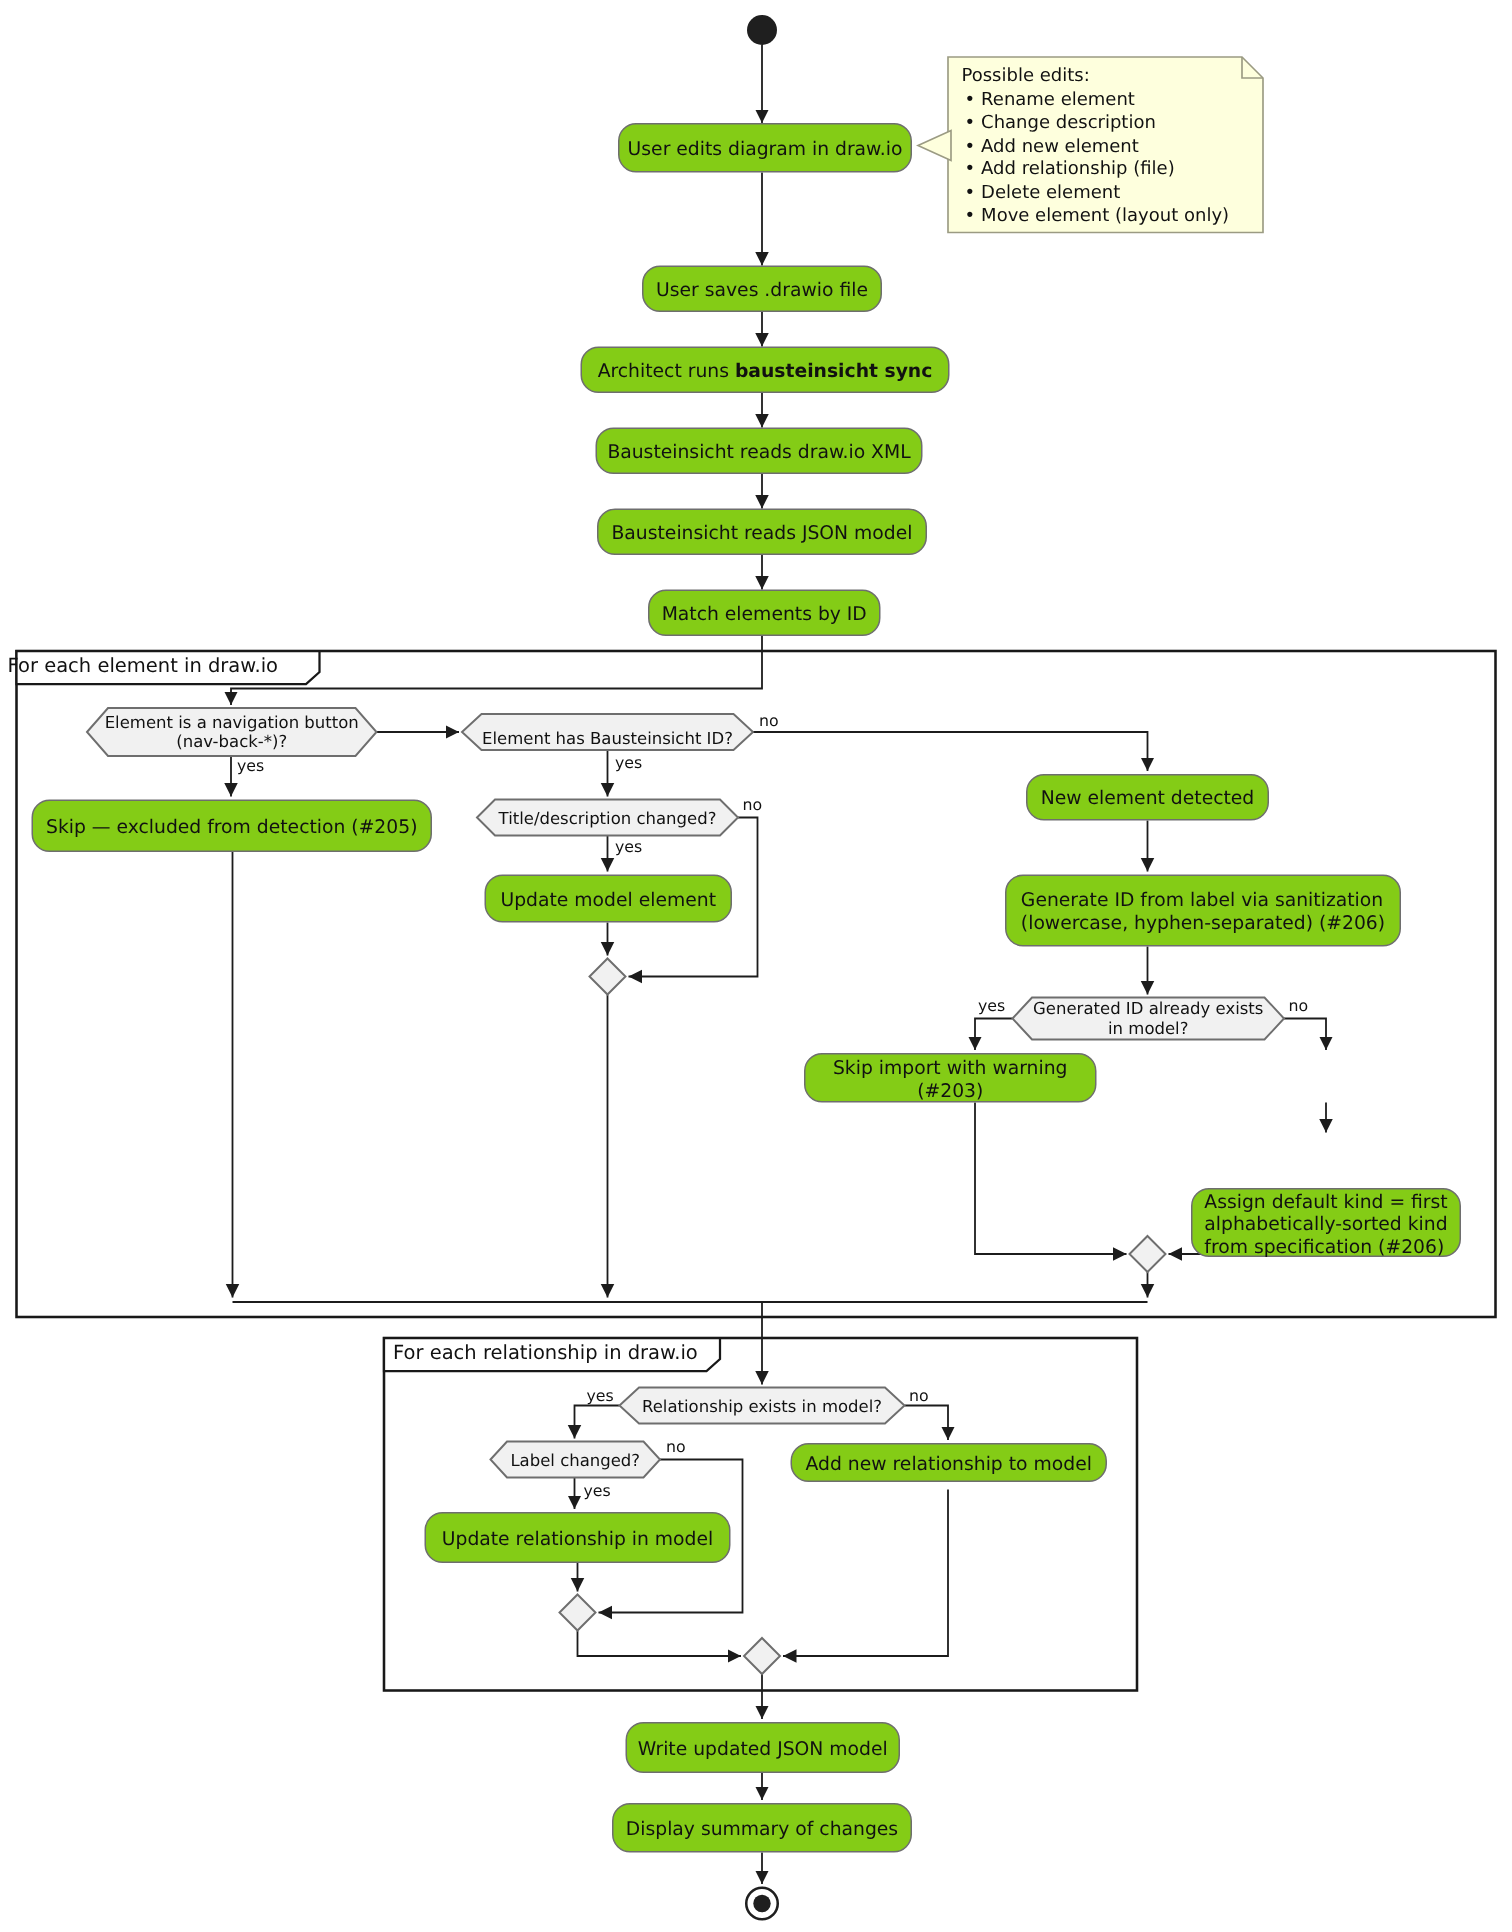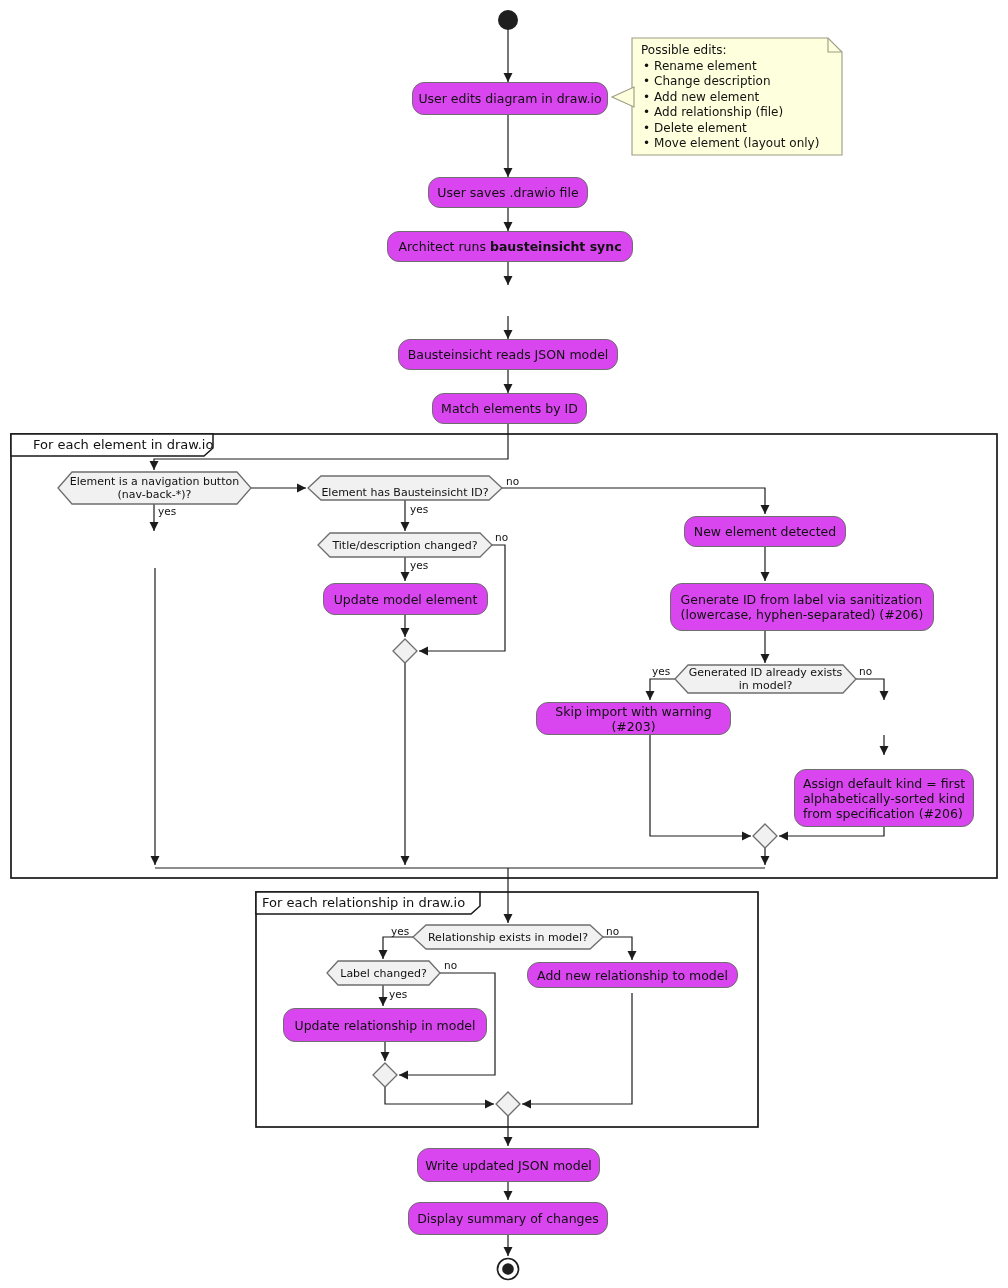--- a/index.html
+++ b/index.html
@@ -15,21 +15,21 @@
   .pbox  { fill:none; stroke:#181818; stroke-width:1.7px; }
   .ptab  { fill:#ffffff; stroke:#181818; stroke-width:1.5px; }
   .note-shape { fill:#feffdd; stroke:#9b9b83; stroke-width:1.1px; }
   .note-fold  { fill:none; stroke:#9b9b83; stroke-width:1.1px; }
   .start-dot  { fill:#1f1f1f; }
   .end-ring   { fill:#ffffff; stroke:#1f1f1f; stroke-width:1.7px; }
   .end-dot    { fill:#1f1f1f; }
 
   .node {
     position:absolute; box-sizing:border-box;
-    background:#d946ef; border:1.3px solid #6e6e6e; border-radius:12px;
+    background:#84cc16; border:1.3px solid #6e6e6e; border-radius:12px;
     display:flex; align-items:center; justify-content:center;
     font-size:12.5px; line-height:15px;
   }
   .node .txt { white-space:pre-line; text-align:center; }
   .node.multiline .txt { text-align:left; }
   .node b { font-weight:bold;text-align:center; }
 
   .hex-label {
     position:absolute; display:flex; align-items:center; justify-content:center;
     font-size:11px; line-height:13px; white-space:pre-line; text-align:center;
@@ -108,21 +108,21 @@
     <polygon class="shape" points="405,639 417,651 405,663 393,651"></polygon>
     <polygon class="shape" points="765,824 777,836 765,848 753,836"></polygon>
     <polygon class="shape" points="385,1063 397,1075 385,1087 373,1075"></polygon>
     <polygon class="shape" points="508,1092 520,1104 508,1116 496,1104"></polygon>
 
     <circle class="start-dot" cx="508" cy="20" r="10"></circle>
     <circle class="end-ring" cx="508" cy="1269" r="10.5"></circle>
     <circle class="end-dot" cx="508" cy="1269" r="5.8"></circle>
   </svg>
 
-  <div class="ptitle" style="left:33px; top:435px;">For each element in draw.io</div>
+  <div class="ptitle" style="left:5px; top:435px;">For each element in draw.io</div>
   <div class="ptitle" style="left:262px; top:893px;">For each relationship in draw.io</div>
 
   <div class="note-text" style="left:641px; top:43px; width:196px;">
     <div class="note-line">
         <span>Possible edits:</span>
       </div>
     <div class="note-line">
         <span class="bullet">•</span>
         <span>Rename element</span>
       </div>
@@ -150,40 +150,46 @@
 
   <div class="node" style="left:412px; top:82px;  width:196px; height:33px;">
       <span class="txt">User edits diagram in draw.io</span>
     </div>
   <div class="node" style="left:428px; top:177px; width:160px; height:31px;">
       <span class="txt">User saves .drawio file</span>
     </div>
   <div class="node" style="left:387px; top:231px; width:246px; height:31px;">
       <span class="txt"><span>Architect runs </span><b>bausteinsicht sync</b></span>
     </div>
+  <div class="node" style="left:397px; top:285px; width:218px; height:31px;">
+      <span class="txt">Bausteinsicht reads draw.io XML</span>
+    </div>
   <div class="node" style="left:398px; top:339px; width:220px; height:31px;">
       <span class="txt">Bausteinsicht reads JSON model</span>
     </div>
   <div class="node" style="left:432px; top:393px; width:155px; height:31px;">
       <span class="txt">Match elements by ID</span>
+    </div>
+  <div class="node" style="left:21px;  top:533px; width:267px; height:35px;">
+      <span class="txt">Skip — excluded from detection (#205)</span>
     </div>
   <div class="node" style="left:323px; top:583px; width:165px; height:32px;">
       <span class="txt">Update model element</span>
     </div>
   <div class="node" style="left:684px; top:516px; width:162px; height:31px;">
       <span class="txt">New element detected</span>
     </div>
   <div class="node multiline" style="left:633px; top:583px; width:264px; height:48px;margin-left:37px;">
       <span class="txt">Generate ID from label via sanitization
 (lowercase, hyphen-separated) (#206)</span>
     </div>
   <div class="node" style="left:536px; top:702px; width:195px; height:33px;">
       <span class="txt">Skip import with warning (#203)</span>
     </div>
-  <div class="node multiline" style="left:794px; top:769px; width:180px; height:58px;">
+  <div class="node multiline" style="left:794px; top:792px; width:180px; height:46px;">
       <span class="txt">Assign default kind = first
 alphabetically-sorted kind
 from specification (#206)</span>
     </div>
   <div class="node" style="left:283px; top:1008px; width:204px; height:34px;">
       <span class="txt">Update relationship in model</span>
     </div>
   <div class="node" style="left:527px; top:962px; width:211px; height:26px;">
       <span class="txt">Add new relationship to model</span>
     </div>

